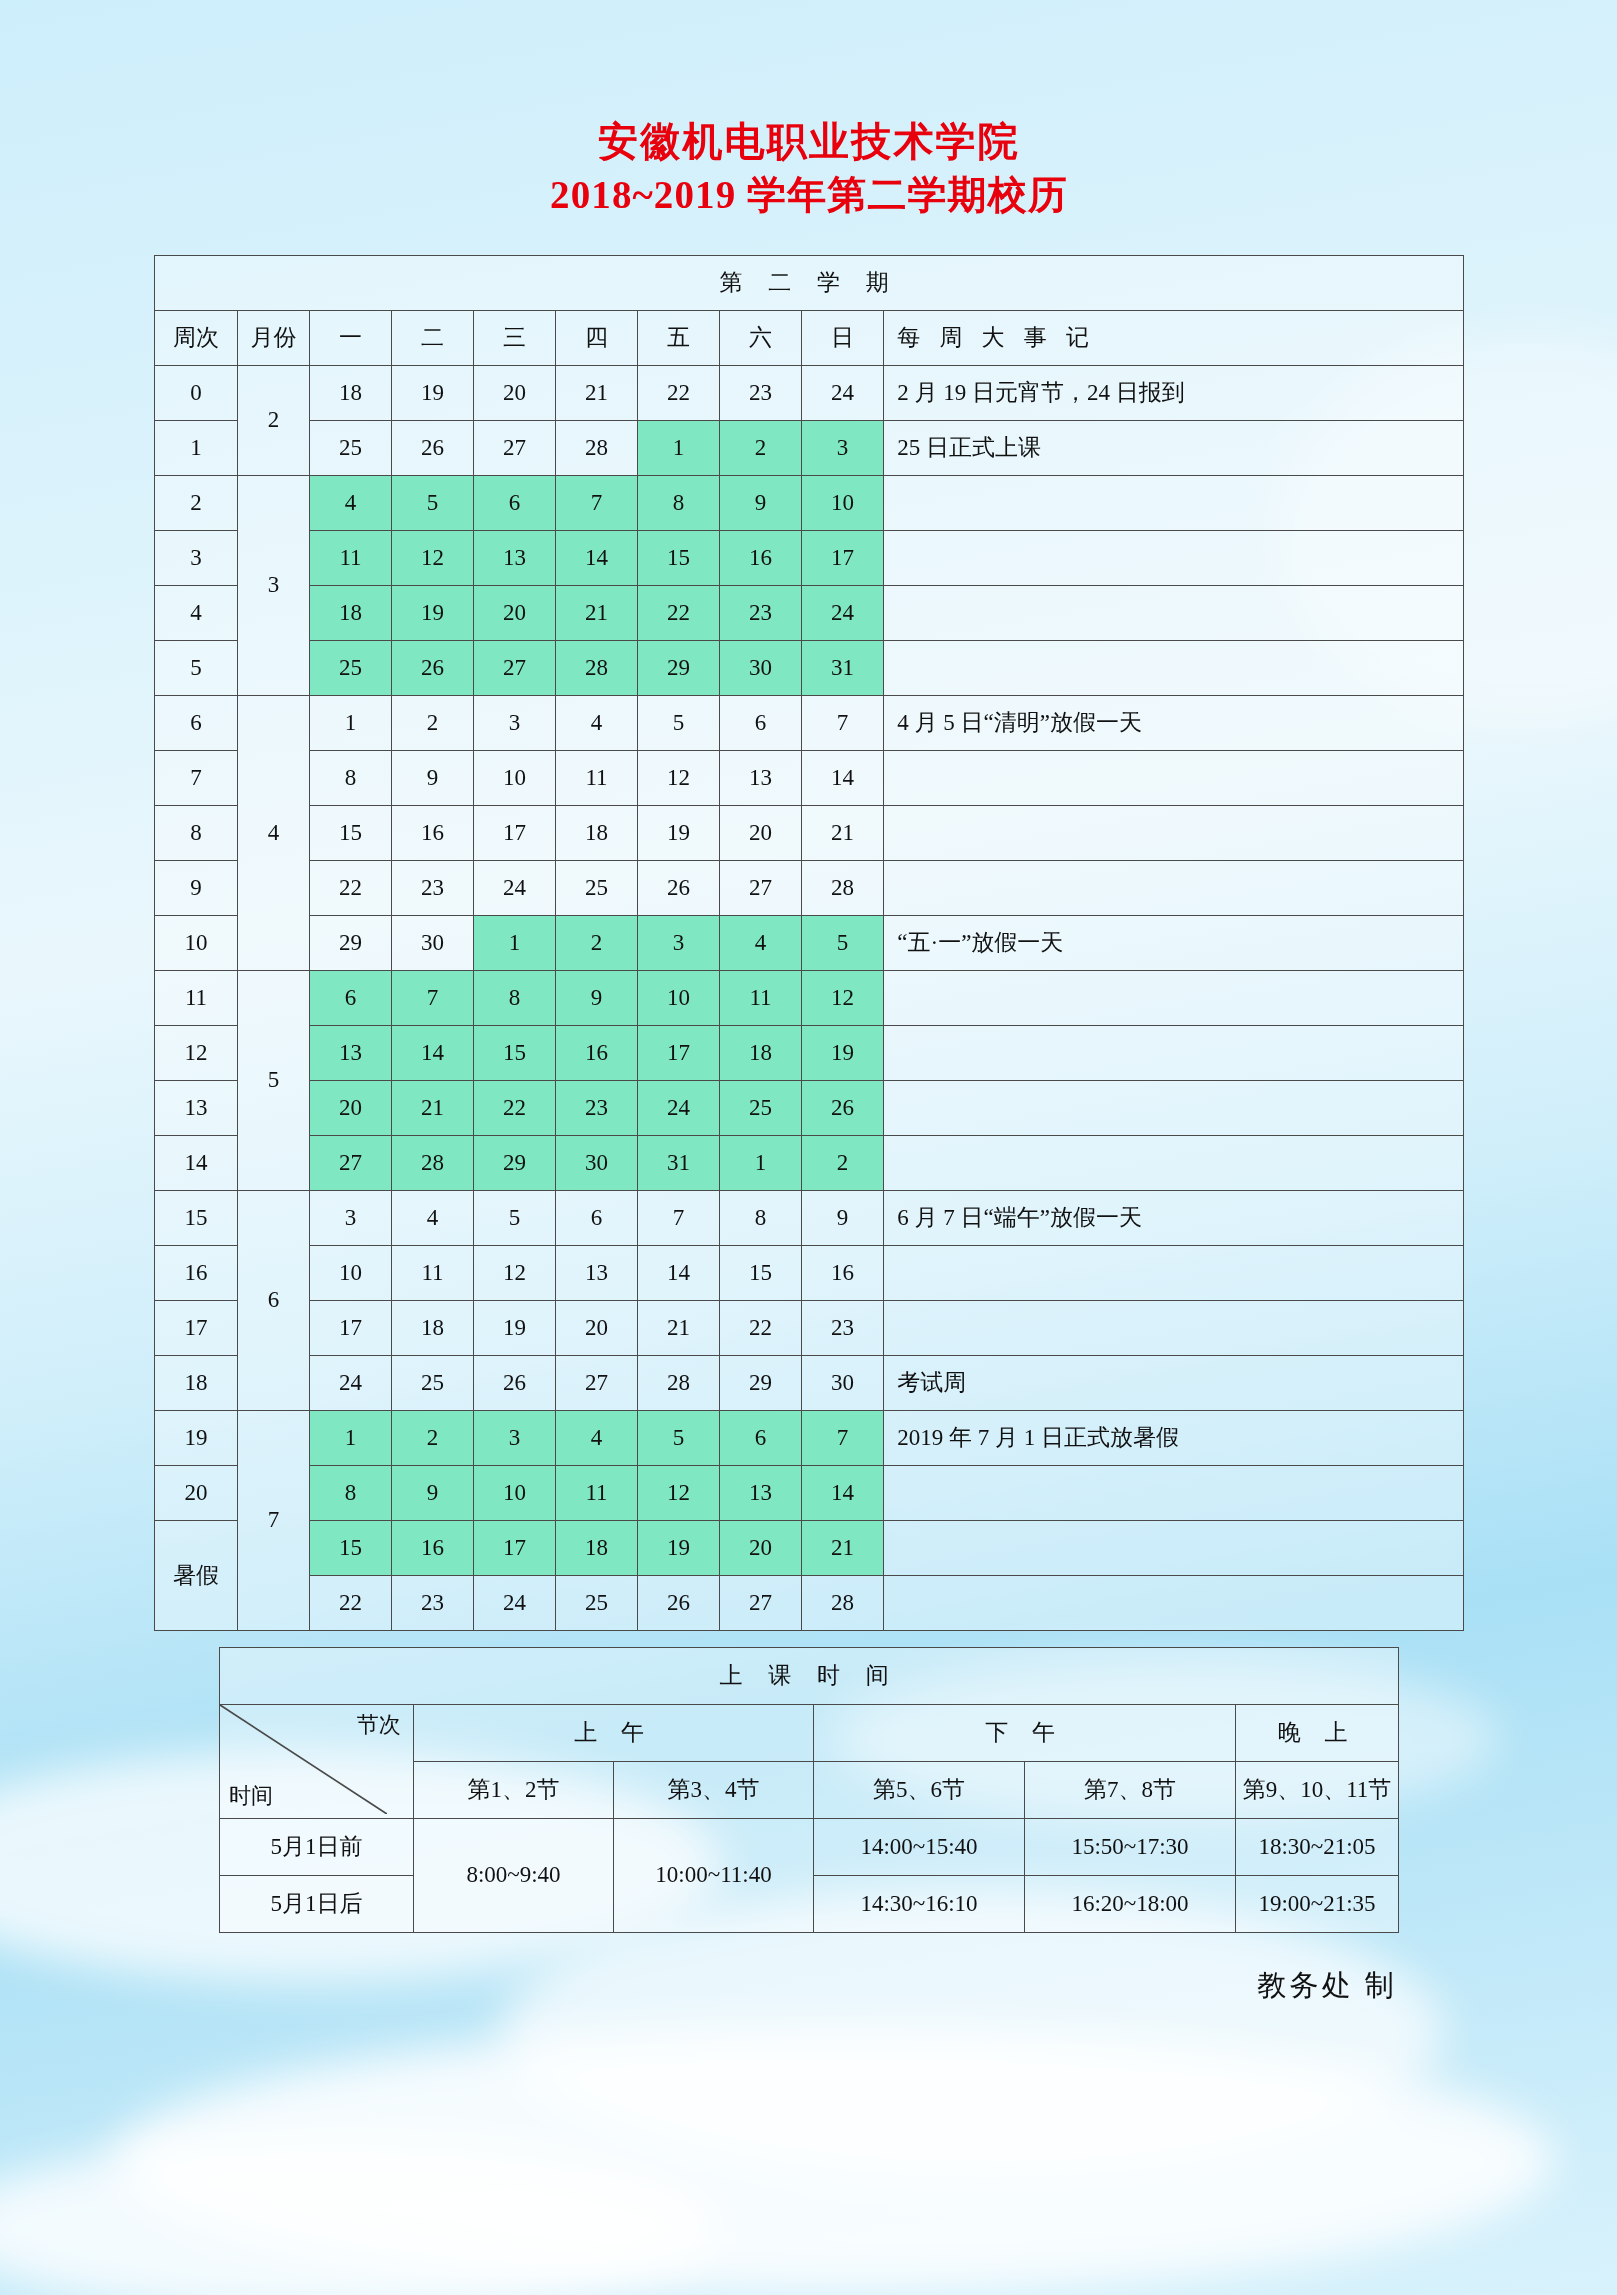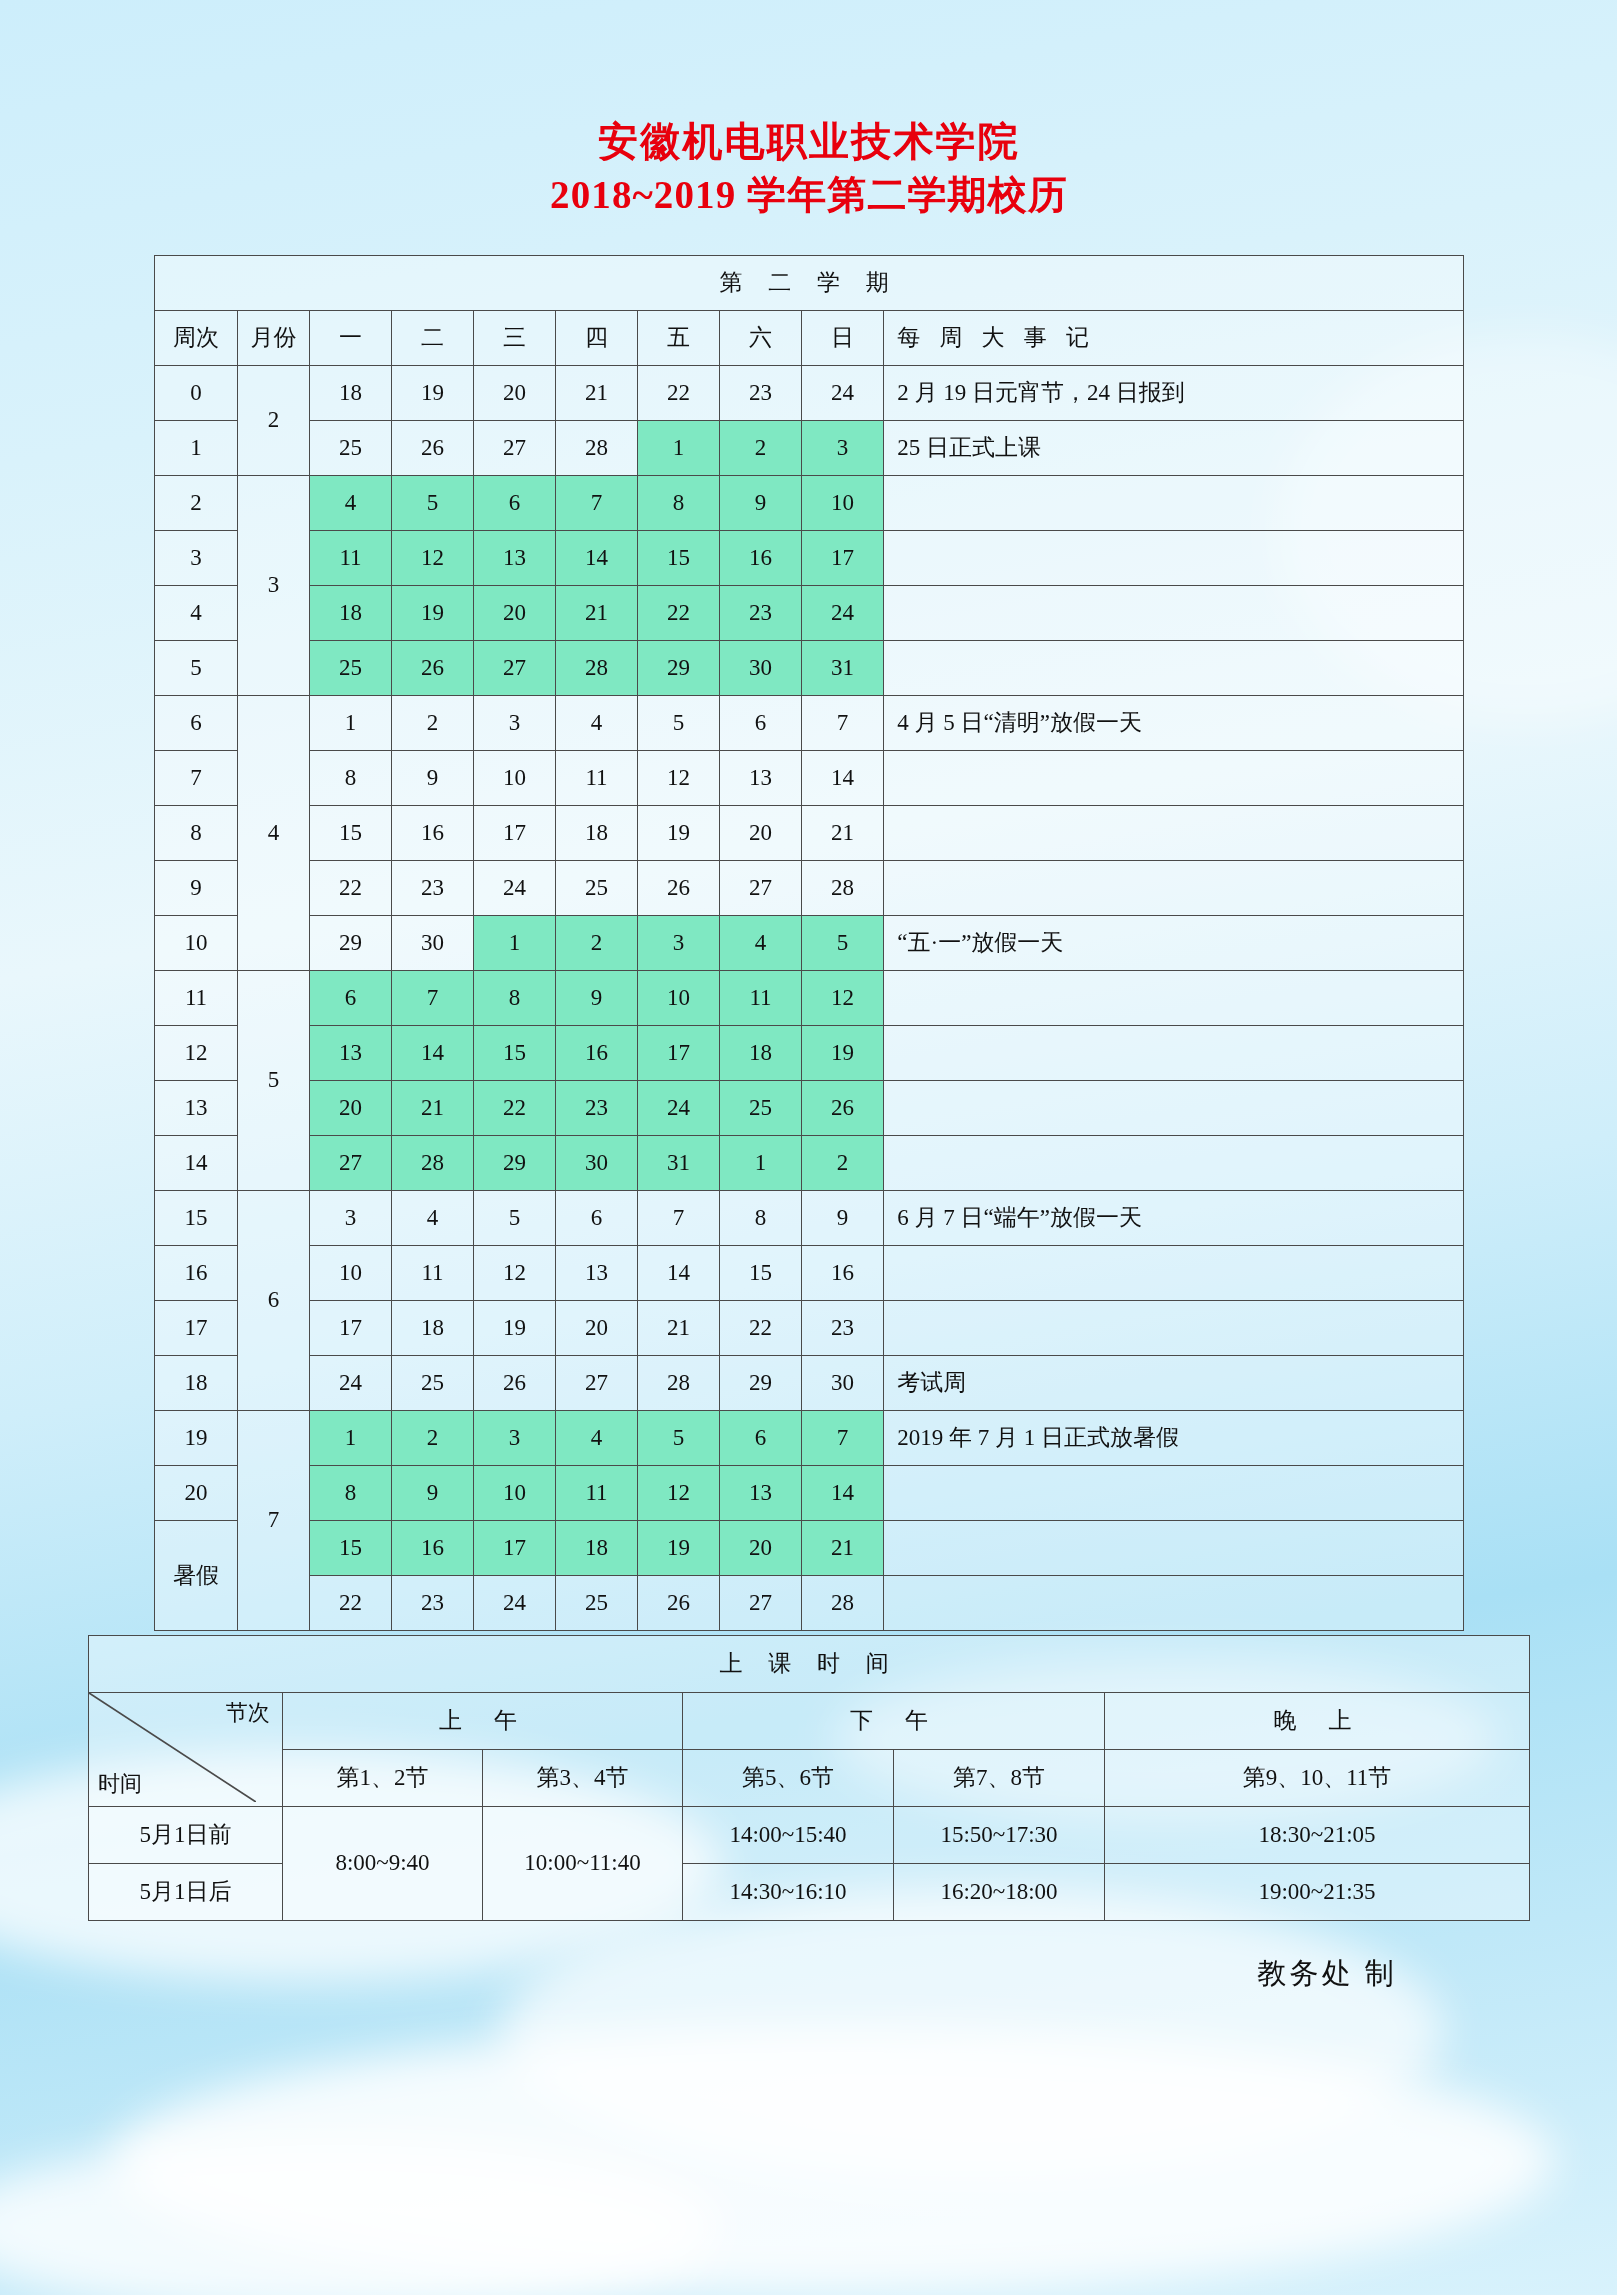--- a/index.html
+++ b/index.html
@@ -78,22 +78,22 @@
     white-space:nowrap;
   }
   .events-hdr { letter-spacing:6.7px; }
   .red { color:#e8000d; }
   .mint { background:#7fe8c2 !important; }
   .mint-red { background:#7fe8c2 !important; color:#e8000d; }
 
   
   table.times {
     border-collapse:collapse;
-    margin:4px auto;
-    width:1442px;
+    margin:16px auto;
+    width:1180px;
   }
   table.times td {
     border:1.7px solid #4a4a4a;
     text-align:center;
     font-size:23px;
     color:#111;
     height:54px;
     background:rgba(255,255,255,0.35);
   }
   .time-sec-head {
@@ -107,21 +107,21 @@
     height:109px;
     padding:13px;
   }
   .slash-cell .lbl-top {
     position:absolute; right:12.2px; top:5.6px; font-size:22px;
   }
   .slash-cell .lbl-bot {
     position:absolute; left:9px; bottom:6.7px; font-size:22px;
   }
   .slash-cell svg { position:absolute; left:0; top:0; }
-  .ampm { letter-spacing:9px; font-size:25.5px;font-family:Liberation Mono, monospace; }
+  .ampm { letter-spacing:9px; font-size:25.5px; }
 
   .footer {
     width:1310px;
     margin:33px auto 0 auto;
     text-align:right;
     font-size:29px;
     letter-spacing:3.3px;
     color:#111;
     padding-right:67px;
     box-sizing:border-box;

